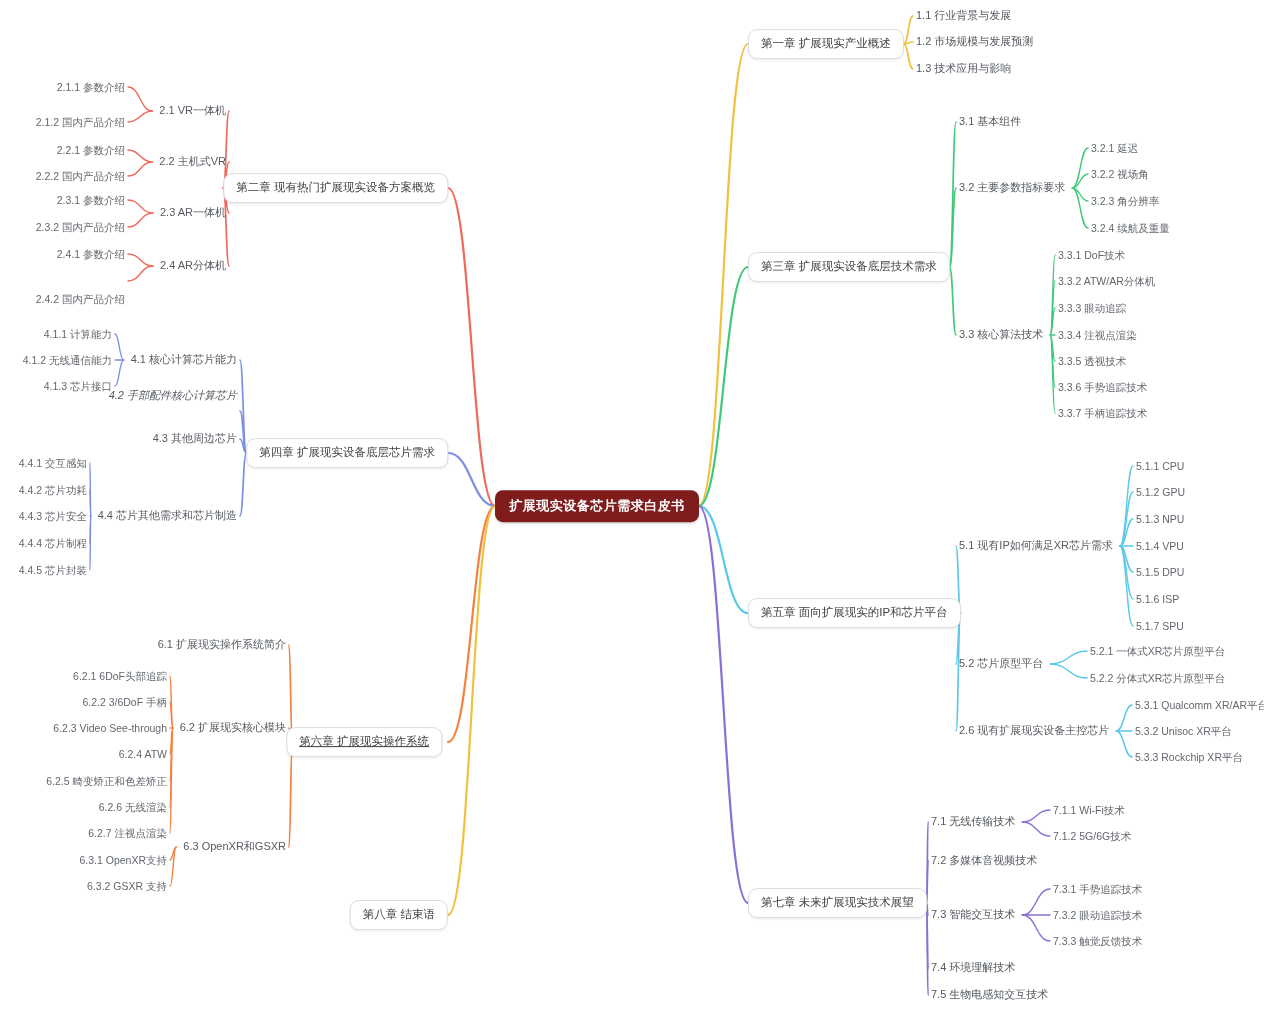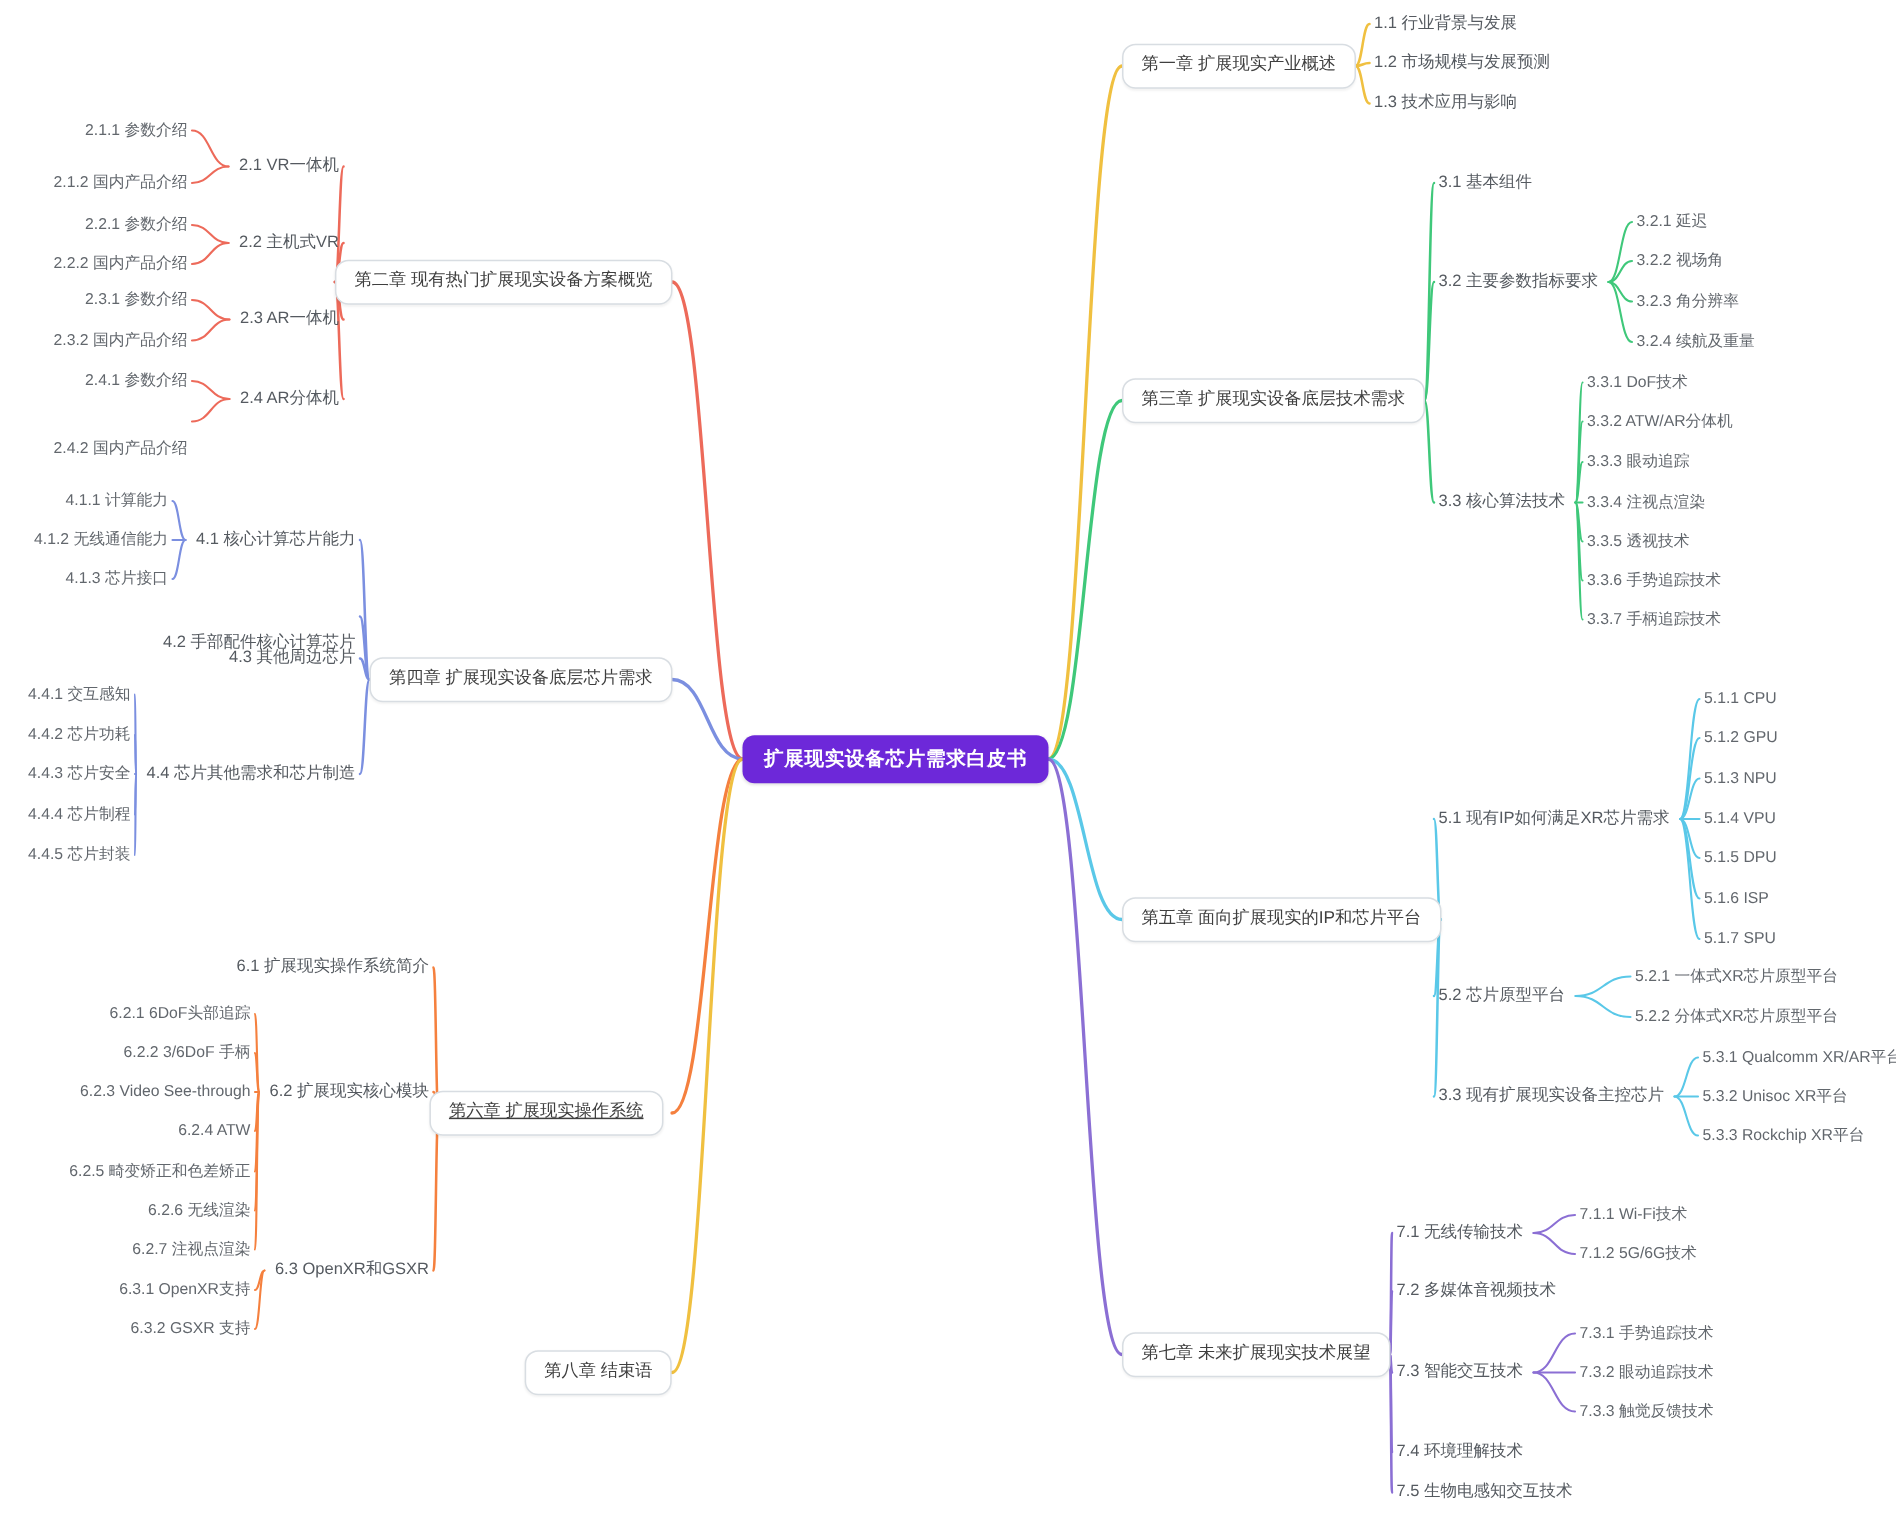--- a/index.html
+++ b/index.html
@@ -23,21 +23,21 @@
   }
   .node {
     position: absolute;
     white-space: nowrap;
     font-size: 11.5px;
     line-height: 1.2;
     color: #4a4a4a;
     transform: translateY(-50%);
   }
   .node.root {
-    background: #6d28d9;
+    background: #7f1d1d;
     color: #ffffff;
     font-size: 13px;
     font-weight: bold;
     padding: 8px 14px;
     border-radius: 8px;
     box-shadow: 0 1px 2px rgba(0,0,0,0.12);
     letter-spacing: 0.5px;
   }
   .node.chapter {
     background: #ffffff;
@@ -177,21 +177,21 @@
       <div class="node leaf" style="top: 466px; left: 1135px;">5.1.1 CPU</div>
       <div class="node leaf" style="top: 492px; left: 1135px;">5.1.2 GPU</div>
       <div class="node leaf" style="top: 519px; left: 1135px;">5.1.3 NPU</div>
       <div class="node leaf" style="top: 546px; left: 1135px;">5.1.4 VPU</div>
       <div class="node leaf" style="top: 572px; left: 1135px;">5.1.5 DPU</div>
       <div class="node leaf" style="top: 599px; left: 1135px;">5.1.6 ISP</div>
       <div class="node leaf" style="top: 626px; left: 1135px;">5.1.7 SPU</div>
       <div class="node sub" style="top: 664px; left: 958px;">5.2 芯片原型平台</div>
       <div class="node leaf" style="top: 651px; left: 1089px;">5.2.1 一体式XR芯片原型平台</div>
       <div class="node leaf" style="top: 678px; left: 1089px;">5.2.2 分体式XR芯片原型平台</div>
-      <div class="node sub" style="top: 731px; left: 958px;">3.3 现有扩展现实设备主控芯片</div>
+      <div class="node sub" style="top: 731px; left: 958px;">2.6 现有扩展现实设备主控芯片</div>
       <div class="node leaf" style="top: 705px; left: 1134px;">5.3.1 Qualcomm XR/AR平台</div>
       <div class="node leaf" style="top: 731px; left: 1134px;">5.3.2 Unisoc XR平台</div>
       <div class="node leaf" style="top: 757px; left: 1134px;">5.3.3 Rockchip XR平台</div>
       <div class="node chapter" style="top: 903px; left: 748px;">第七章 未来扩展现实技术展望</div>
       <div class="node sub" style="top: 822px; left: 930px;">7.1 无线传输技术</div>
       <div class="node leaf" style="top: 810px; left: 1052px;">7.1.1 Wi-Fi技术</div>
       <div class="node leaf" style="top: 836px; left: 1052px;">7.1.2 5G/6G技术</div>
       <div class="node sub" style="top: 861px; left: 930px;">7.2 多媒体音视频技术</div>
       <div class="node sub" style="top: 915px; left: 930px;">7.3 智能交互技术</div>
       <div class="node leaf" style="top: 889px; left: 1052px;">7.3.1 手势追踪技术</div>
@@ -210,21 +210,21 @@
       <div class="node leaf anchor-right" style="top: 200px; left: 126px;">2.3.1 参数介绍</div>
       <div class="node leaf anchor-right" style="top: 227px; left: 126px;">2.3.2 国内产品介绍</div>
       <div class="node sub anchor-right" style="top: 266px; left: 227px;">2.4 AR分体机</div>
       <div class="node leaf anchor-right" style="top: 254px; left: 126px;">2.4.1 参数介绍</div>
       <div class="node leaf anchor-right" style="top: 299px; left: 126px;">2.4.2 国内产品介绍</div>
       <div class="node chapter anchor-right" style="top: 453px; left: 448px;">第四章 扩展现实设备底层芯片需求</div>
       <div class="node sub anchor-right" style="top: 360px; left: 238px;">4.1 核心计算芯片能力</div>
       <div class="node leaf anchor-right" style="top: 334px; left: 113px;">4.1.1 计算能力</div>
       <div class="node leaf anchor-right" style="top: 360px; left: 113px;">4.1.2 无线通信能力</div>
       <div class="node leaf anchor-right" style="top: 386px; left: 113px;">4.1.3 芯片接口</div>
-      <div class="node sub anchor-right" style="top: 429px; left: 238px;">4.2 手部配件核心计算芯片</div>
+      <div class="node sub anchor-right" style="top: 396px; left: 238px; font-style: italic;">4.2 手部配件核心计算芯片</div>
       <div class="node sub anchor-right" style="top: 439px; left: 238px;">4.3 其他周边芯片</div>
       <div class="node sub anchor-right" style="top: 516px; left: 238px;">4.4 芯片其他需求和芯片制造</div>
       <div class="node leaf anchor-right" style="top: 463px; left: 88px;">4.4.1 交互感知</div>
       <div class="node leaf anchor-right" style="top: 490px; left: 88px;">4.4.2 芯片功耗</div>
       <div class="node leaf anchor-right" style="top: 516px; left: 88px;">4.4.3 芯片安全</div>
       <div class="node leaf anchor-right" style="top: 543px; left: 88px;">4.4.4 芯片制程</div>
       <div class="node leaf anchor-right" style="top: 570px; left: 88px;">4.4.5 芯片封装</div>
       <div class="node chapter anchor-right" style="top: 742px; left: 442px; text-decoration: underline;">第六章 扩展现实操作系统</div>
       <div class="node sub anchor-right" style="top: 645px; left: 287px;">6.1 扩展现实操作系统简介</div>
       <div class="node sub anchor-right" style="top: 728px; left: 287px;">6.2 扩展现实核心模块</div>

